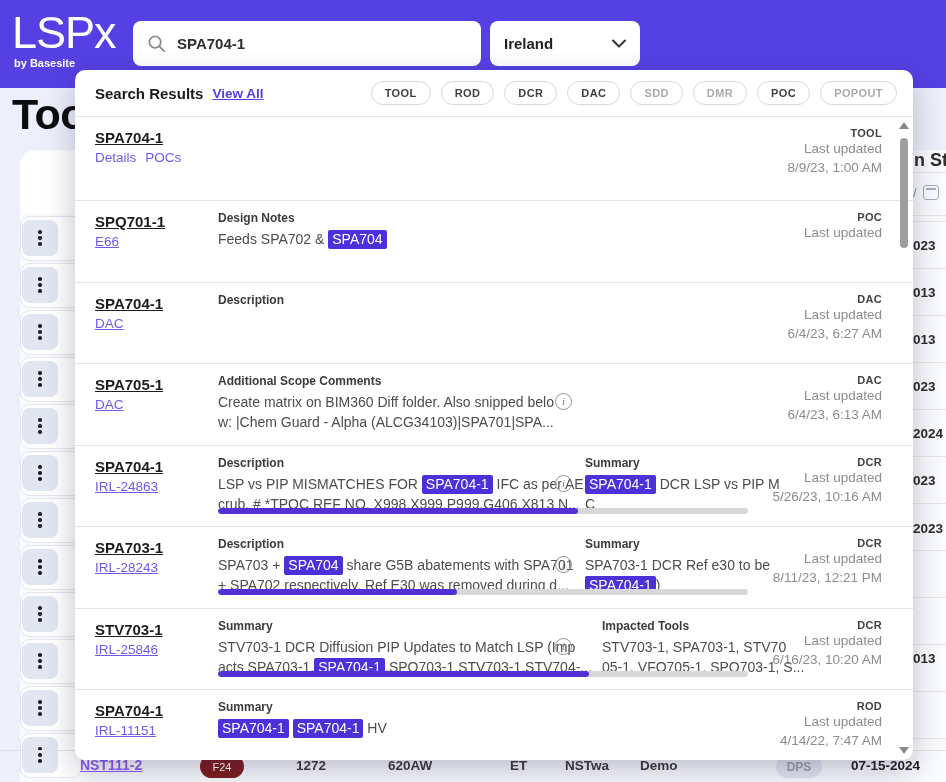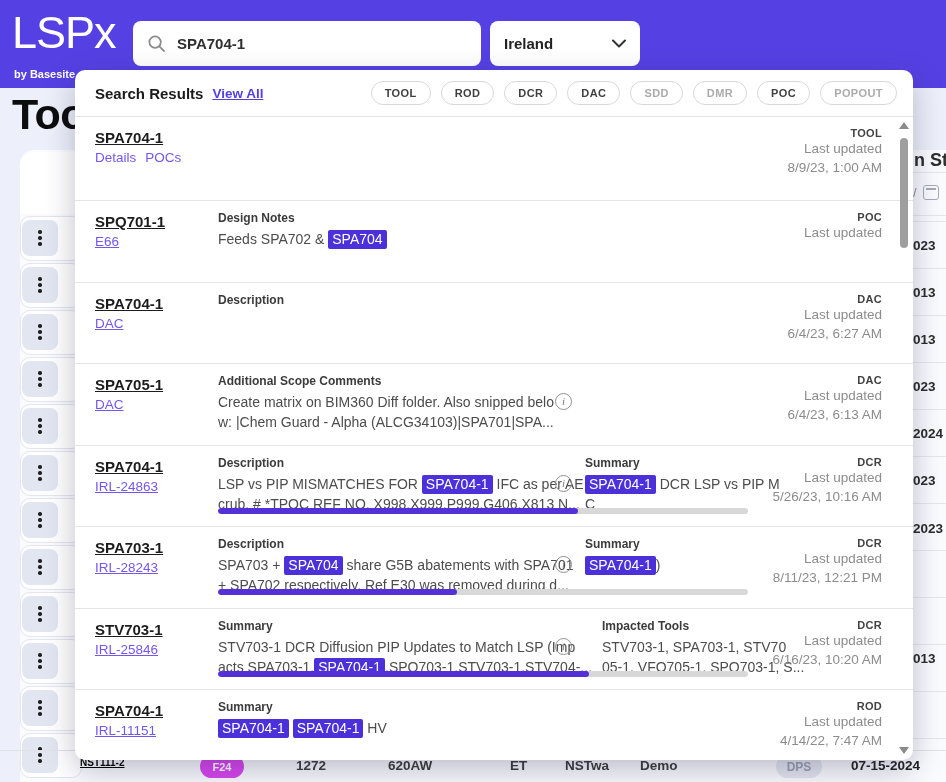--- a/index.html
+++ b/index.html
@@ -17,31 +17,31 @@
   .kebab-btn i { width:3.5px; height:3.5px; border-radius:50%; background:#1f1f1f; }
   .bg-date { position:absolute; font-size:13.5px; font-weight:700; color:#2b2b2b; white-space:nowrap; }
   .strip-line { position:absolute; left:913px; right:0; height:1px; background:#E7E7EA; }
   .full-line { position:absolute; left:0; right:0; top:750px; height:1px; background:#E2E2E6; }
   .frag-head { position:absolute; left:914px; top:150px; font-size:18px; font-weight:700; color:#2d2d2d; white-space:nowrap;text-align:center; }
   .frag-slash { position:absolute; left:913px; top:185px; font-size:13px; color:#8a8fa0; }
   .cal-icon { position:absolute; left:923px; top:185px; width:16px; height:15px; border:1.5px solid #A6ABB8; border-radius:3px; }
   .cal-icon:before { content:""; position:absolute; left:2px; right:2px; top:2px; height:2px; background:#A6ABB8; }
   .bottom-row { position:absolute; left:0; top:752px; width:946px; height:30px; }
   .bp { position:absolute; top:6px; font-size:13.5px; color:#3c3c3c; font-weight:600; white-space:nowrap; }
-  .bp.name { left:80px; top:5px; font-size:10px; font-weight:800; color:#000000; text-decoration:underline; cursor:pointer; }
-  .bp.badge { left:200px; top:3px; width:44px; height:23px; background:#d946ef; color:#fff; font-size:11px; font-weight:700; border-radius:12px; display:flex; align-items:center; justify-content:center; }
+  .bp.name { left:80px; top:5px; font-size:14px; font-weight:800; color:#8b5cf6; text-decoration:underline; cursor:pointer; }
+  .bp.badge { left:200px; top:3px; width:44px; height:23px; background:#7f1d1d; color:#fff; font-size:11px; font-weight:400; border-radius:12px; display:flex; align-items:center; justify-content:center; }
   .bp.c1{left:296px} .bp.c2{left:388px} .bp.c3{left:510px} .bp.c4{left:565px} .bp.c5{left:640px}
   .bp.pill { left:776px; top:3px; width:46px; height:23px; background:#E4E7F0; color:#9BA1AF; font-size:12px; font-weight:700; border-radius:12px; display:flex; align-items:center; justify-content:center; }
   .bp.bdate { left:851px; font-weight:700; color:#222; }
 
   
   .app-header { position:absolute; left:0; top:0; width:946px; height:88px; background:#5541E3; z-index:2; }
   .logo-block { position:absolute; left:12px; top:10px; color:#fff; }
   .logo { font-size:45px; font-weight:400; line-height:46px; letter-spacing:-1px; }
-  .logo-sub { font-size:11px; font-weight:700; margin-top:12px; margin-left:2px; }
+  .logo-sub { font-size:11px; font-weight:700; margin-top:1px; margin-left:2px; }
   .search-box { position:absolute; left:133px; top:21px; width:348px; height:45px; background:#fff; border-radius:8px; display:flex; align-items:center; padding:0 14px; gap:11px; cursor:text; }
   .search-val { font-size:15px; font-weight:700; color:#2f2f2f; }
   .region-box { position:absolute; left:490px; top:21px; width:150px; height:45px; background:#fff; border-radius:8px; display:flex; align-items:center; padding:0 14px; cursor:pointer; }
   .region-val { font-size:15px; font-weight:700; color:#222; }
   .region-box svg { margin-left:auto; }
   .create-btn { position:absolute; left:656px; top:25px; width:91px; height:38px; background:#6F9E1F; border:none; border-radius:6px; display:flex; align-items:center; justify-content:center; gap:8px; cursor:pointer; }
   .create-label { font-size:15px; font-weight:700; color:#fff; }
 
   
   .panel { position:absolute; left:75px; top:70px; width:838px; height:690px; background:#fff; border-radius:10px; box-shadow:0 10px 30px rgba(30,30,70,.28); z-index:5; overflow:hidden; }
@@ -326,20 +326,21 @@
           <div class="rt-links">
             <a class="rlink u">IRL-28243</a>
           </div>
           <div class="rcol" style="left: 143px; width: 335px;">
             <div class="rlabel">Description</div>
             <div class="rtext"><span>SPA703 + </span><span class="hl">SPA704</span><span> share G5B abatements with SPA701</span></div>
             <div class="rtext"><span>+ SPA702 respectively. Ref E30 was removed during d...</span></div>
           </div>
           <div class="rcol" style="left: 510px; width: 180px;">
             <div class="rlabel">Summary</div>
+            <div class="rtext"><span>SPA703-1 DCR Ref e30 to be</span></div>
             <div class="rtext"><span class="hl">SPA704-1</span><span>)</span></div>
           </div>
           <span class="info-icon">i</span>
           <div class="meta">
             <div class="mtype">DCR</div>
             <div class="mupd">Last updated</div>
             <div class="mdate">8/11/23, 12:21 PM</div>
           </div>
           <div class="bar">
             <div class="bar-fill" style="width: 45%;"></div>

